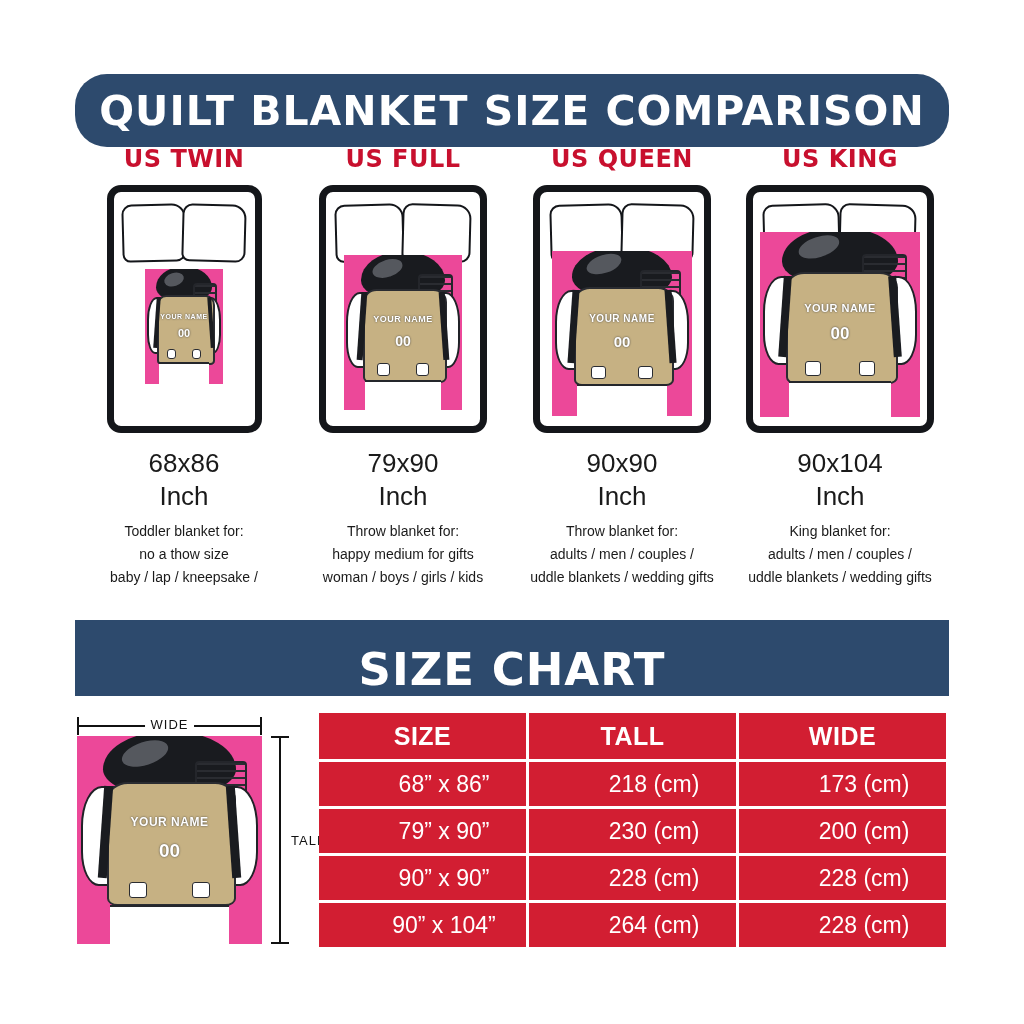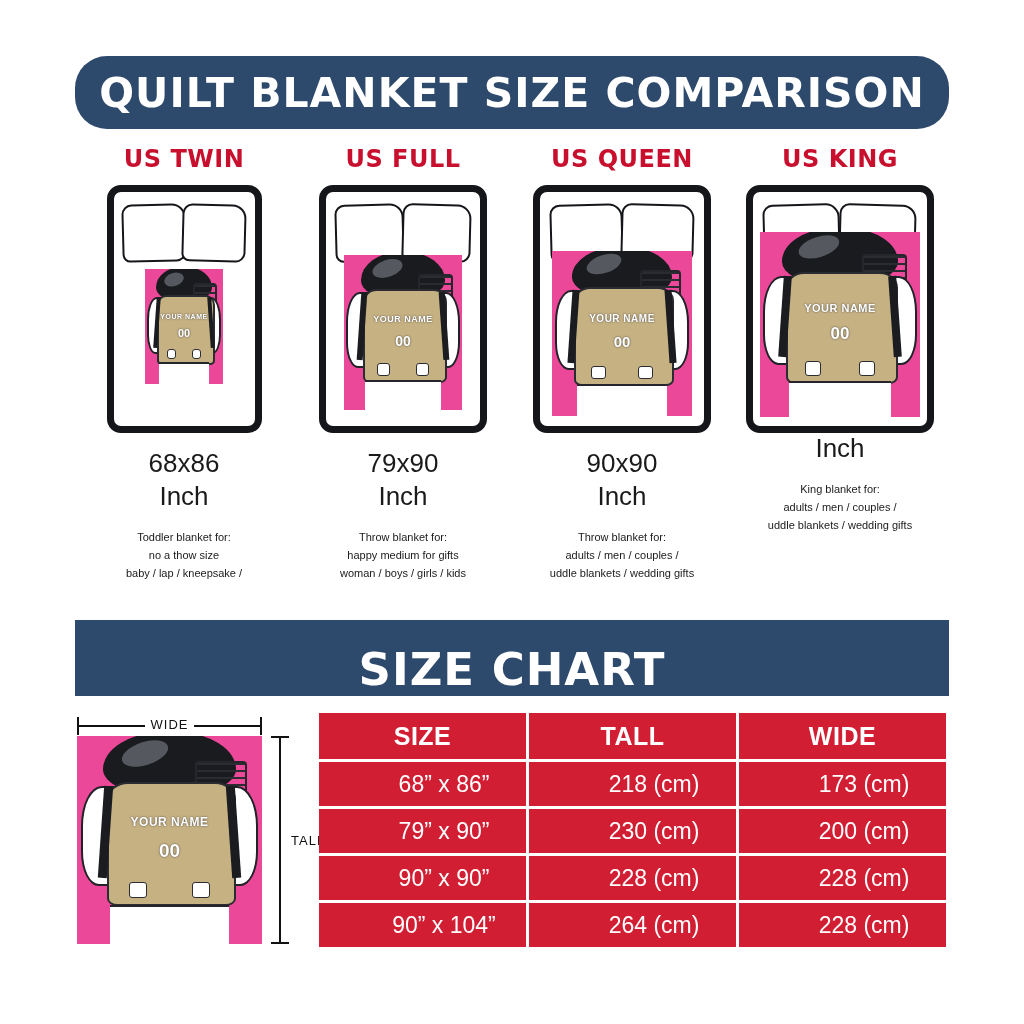--- a/index.html
+++ b/index.html
@@ -29,21 +29,21 @@
   }
   .banner-title {
     color: #ffffff;
     font-weight: bold;
     letter-spacing: 1px;
     text-align: center;
     font-family: "DejaVu Sans", sans-serif;
   }
   #banner-top {
     left: 75px;
-    top: 56px;
+    top: 74px;
     width: 874px;
     height: 73px;
     border-radius: 32px;
   }
   #banner-top .banner-title { font-size: 41px; }
   #banner-chart {
     left: 75px;
     top: 620px;
     width: 874px;
     height: 76px;
@@ -231,24 +231,24 @@
     margin-top: 14px;
     line-height: 1.3;
     font-family: "Liberation Sans", sans-serif;
   }
   .size-unit {
     font-size: 26px;
     color: #1a1a1a;
     font-family: "Liberation Sans", sans-serif;
   }
   .desc {
-    font-size: 11px;
+    font-size: 14px;
     color: #1a1a1a;
     line-height: 1.65;
-    margin-top: 16px;
+    margin-top: 8px;
     font-family: "Liberation Sans", sans-serif;
   }
 
   
   .bottom {
     position: absolute;
     left: 75px;
     top: 706px;
     width: 874px;
     height: 262px;
@@ -491,20 +491,21 @@
               <div class="stripe-r"></div>
               <div class="badge-l"></div>
               <div class="badge-r"></div>
               <div class="pants"></div>
               <div class="name" style="font-size:11px;">YOUR NAME</div>
               <div class="num" style="font-size:17px;">00</div>
             </div>
           </div>
         </div>
       </div>
+      <div class="size-label">90x104</div>
       <div class="size-unit">Inch</div>
       <div class="desc">
         <div>King blanket for:</div>
         <div>adults / men / couples /</div>
         <div>uddle blankets / wedding gifts</div>
       </div>
     </div>
 
   </div>
 

